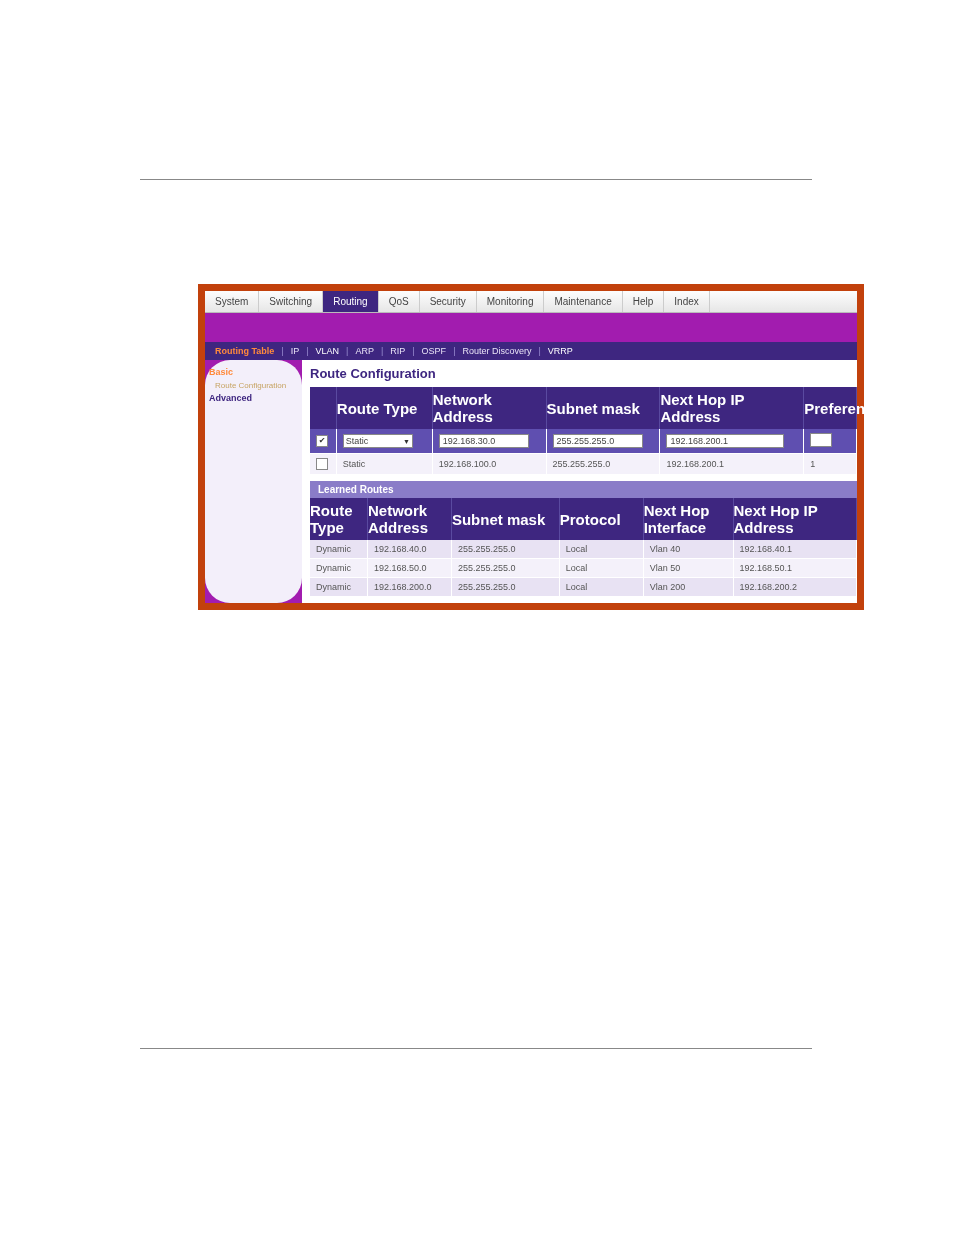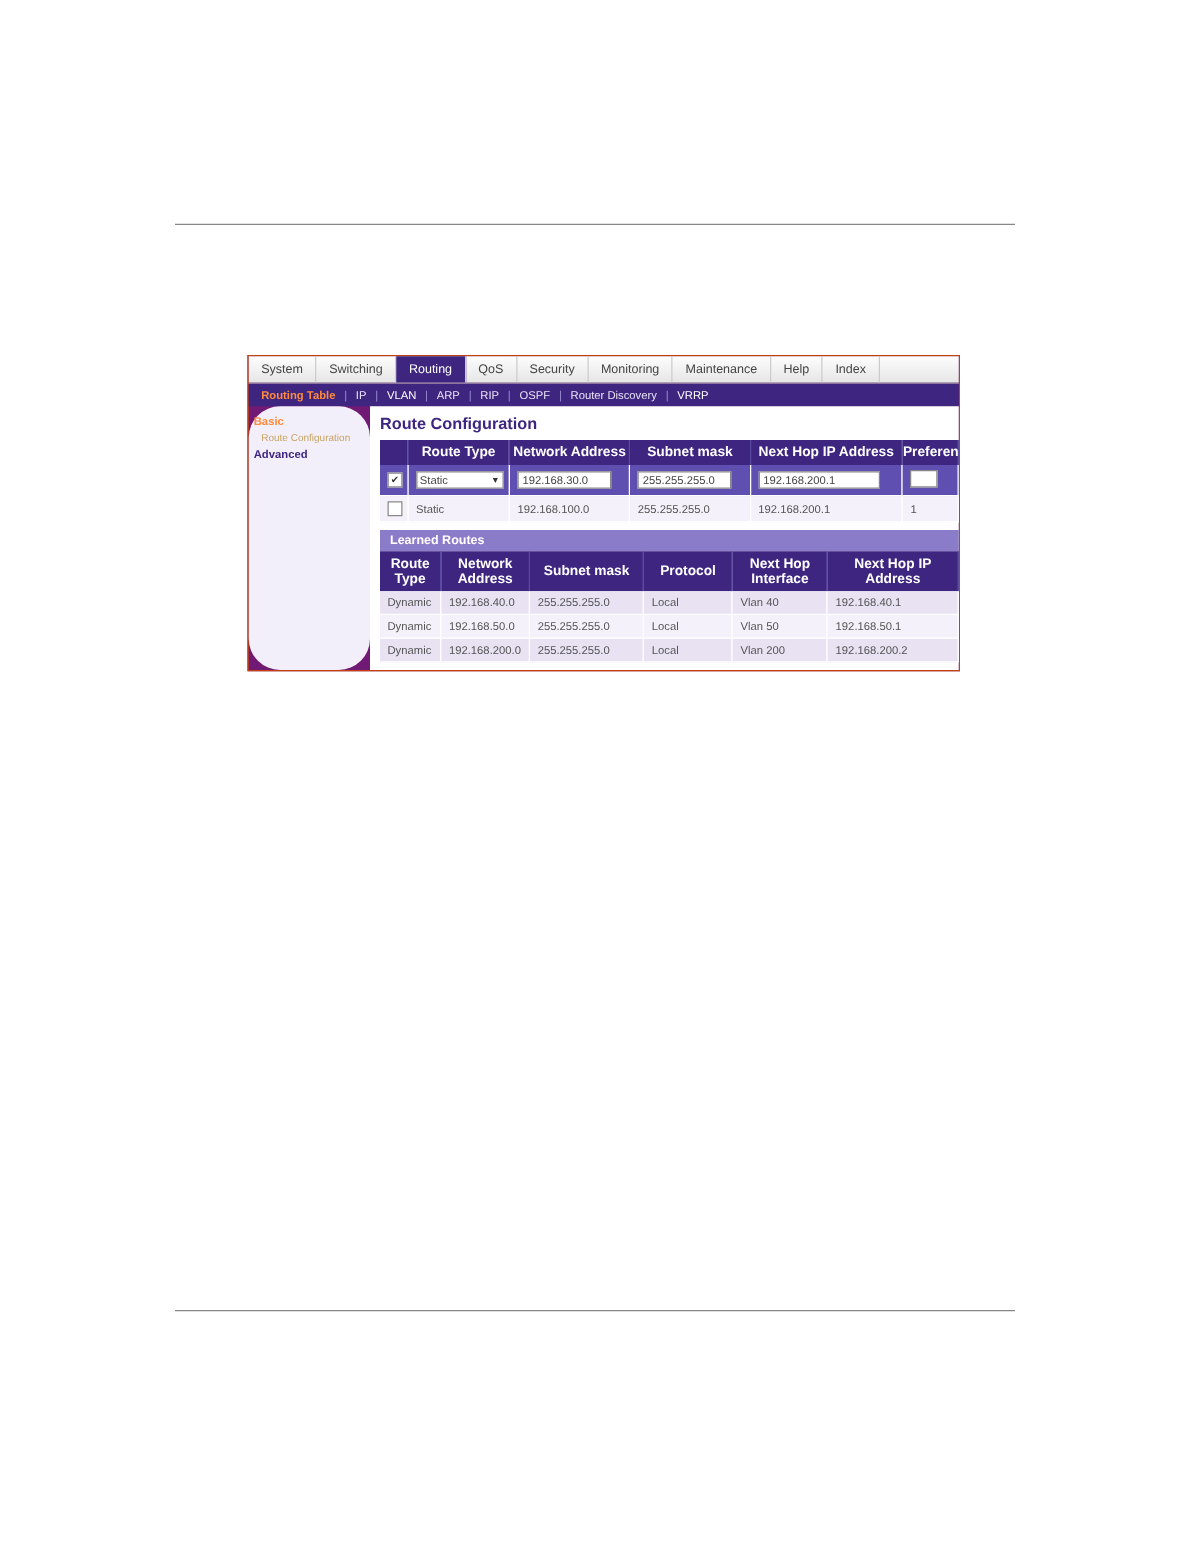--- a/index.html
+++ b/index.html
@@ -11,23 +11,23 @@
     height: 1235px;
     position: relative;
   }
   .hr-top { position: absolute; top: 179px; left: 140px; width: 672px; border-top: 1px solid #888; }
   .hr-bot { position: absolute; top: 1048px; left: 140px; width: 672px; border-top: 1px solid #888; }
 
   .app-shell {
     position: absolute;
     top: 284px;
     left: 198px;
-    width: 570px;
-    border: 1px solid #c2410c;
-    background: #701a75;
+    width: 666px;
+    border: 7px solid #c2410c;
+    background: #a21caf;
   }
 
   .top-tabs {
     display: flex;
     background: linear-gradient(#fdfdfd,#e6e6e6);
     border-bottom: 1px solid #bbb;
     height: 22px;
     align-items: stretch;
     font-size: 10px;
     color: #444;
@@ -45,20 +45,21 @@
   }
 
   .sub-tabs {
     display: flex;
     background: #3e2680;
     height: 18px;
     align-items: center;
     padding-left: 4px;
     font-size: 9px;
     color: #e9e3f6;
+    margin-top: 29px;
   }
   .sub-tab {
     padding: 2px 6px;
     cursor: pointer;
   }
   .sub-sep { color: #9a8dd1; padding: 0 1px; }
   .sub-tab.active { color: #ff8a3c; font-weight: bold; }
   .sub-tab.bold { color: #fff; font-weight: normal; }
 
   .body-row { display: flex; }
@@ -97,23 +98,23 @@
     padding: 3px 8px;
   }
   table.grid {
     border-collapse: collapse;
     width: 100%;
     table-layout: fixed;
   }
   .grid th {
     background: #3e2680;
     color: #fff;
-    font-size: 11px;
+    font-size: 15px;
     font-weight: bold;
-    text-align: center;
+    text-align: left;
     padding: 4px 0;
     border-right: 1px solid #5a4aa0;
   }
   .grid td {
     background: #efeaf6;
     color: #555;
     font-size: 9px;
     padding: 4px 6px;
     border-bottom: 1px solid #fff;
     border-right: 1px solid #fff;

